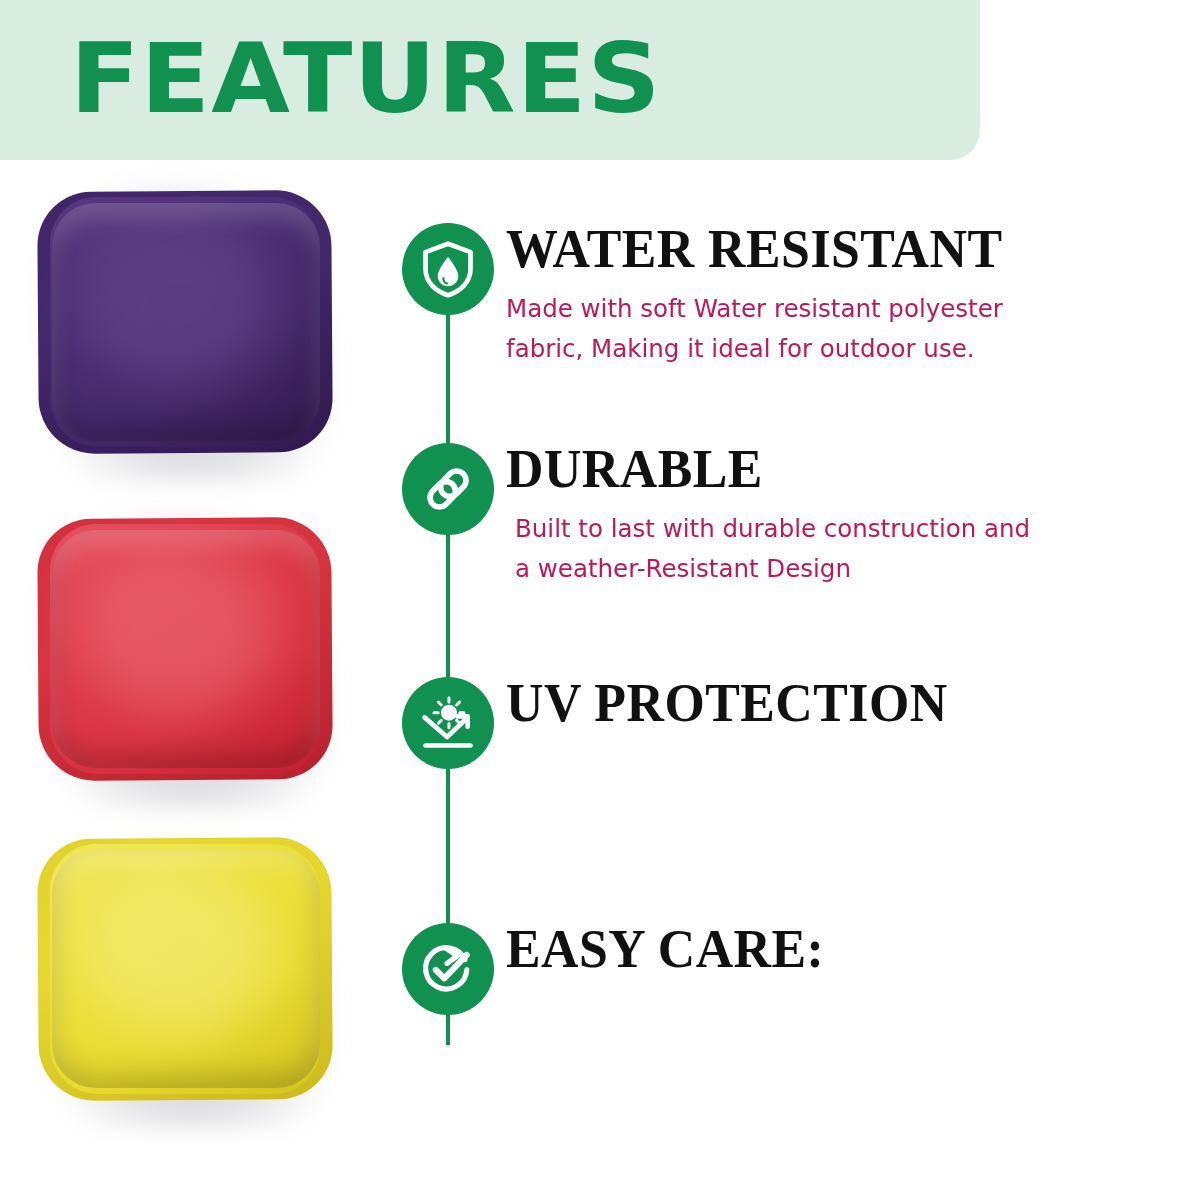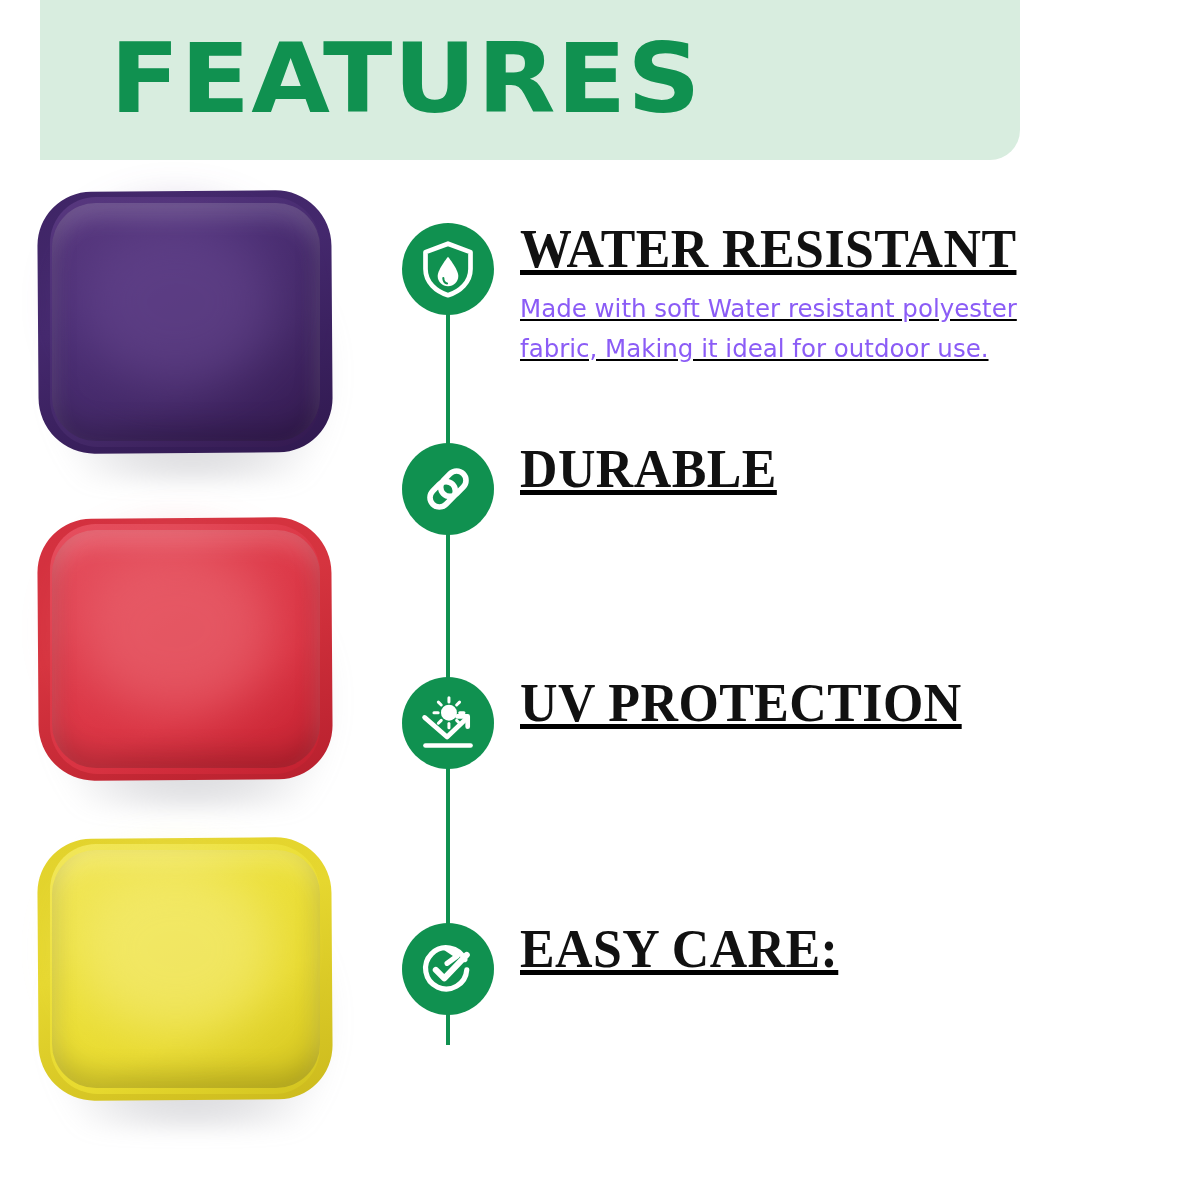--- a/index.html
+++ b/index.html
@@ -19,21 +19,20 @@
   .header-band {
     position: absolute;
     left: 0;
     top: 0;
     width: 980px;
     height: 160px;
     background: #d9edd f;
     background: #d8eddf;
     border-bottom-right-radius: 30px;
     box-sizing: border-box;
-    margin-left: 40px;
   }
   .header-title {
     position: absolute;
     left: 70px;
     top: 24px;
     font-family: "DejaVu Sans", sans-serif;
     font-weight: bold;
     font-size: 96px;
     line-height: 110px;
     letter-spacing: 1px;
@@ -169,42 +168,41 @@
     position: absolute;
     left: 16px;
     top: 16px;
     width: 60px;
     height: 60px;
     display: block;
   }
 
   .feature-text {
     position: absolute;
-    left: 130px;
+    left: 116px;
     top: -4px;
     width: 665px;
-    text-decoration: underline;
   }
   .feature-title {
     font-family: "Liberation Serif", serif;
     font-weight: bold;
     font-size: 54px;
     line-height: 60px;
     letter-spacing: 0.5px;
     color: #111111;
     margin: 0;
     transform: scaleX(0.96);
     transform-origin: left center;
     white-space: nowrap;
   }
   .feature-desc {
     font-family: "DejaVu Sans", sans-serif;
     font-size: 24.5px;
     line-height: 40px;
-    color: #8b5cf6;
+    color: #be185d;
     margin: 10px 0 0 0;
     white-space: pre-line;
   }
   .feature-row.f2 .feature-desc { padding-left: 9px; }
 </style>
 </head>
 <body>
 
 <div class="header-band">
   <div class="header-title">FEATURES</div>
@@ -268,20 +266,22 @@
     <div class="icon-circle">
       <svg viewBox="0 0 64 64" aria-hidden="true">
         <g transform="rotate(-45 32 32)">
           <rect x="9" y="22" width="30" height="20" rx="10" ry="10" fill="none" stroke="#ffffff" stroke-width="6"></rect>
           <rect x="25" y="22" width="30" height="20" rx="10" ry="10" fill="none" stroke="#ffffff" stroke-width="6"></rect>
         </g>
       </svg>
     </div>
     <div class="feature-text">
       <h2 class="feature-title">DURABLE</h2>
+      <p class="feature-desc">Built to last with durable construction and
+a weather-Resistant Design</p>
     </div>
   </div>
 
   <div class="feature-row f3">
     <div class="icon-circle">
       <svg viewBox="0 0 64 64" aria-hidden="true">
         <circle cx="33" cy="21" r="8.5" fill="#ffffff"></circle>
         <g stroke="#ffffff" stroke-width="3.2" stroke-linecap="round">
           <line x1="33" y1="5" x2="33" y2="9.5"></line>
           <line x1="33" y1="32.5" x2="33" y2="37"></line>

